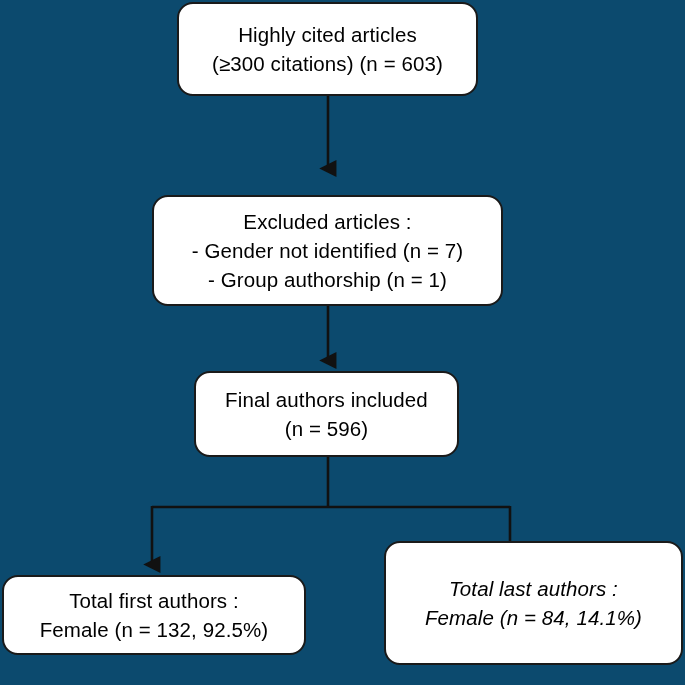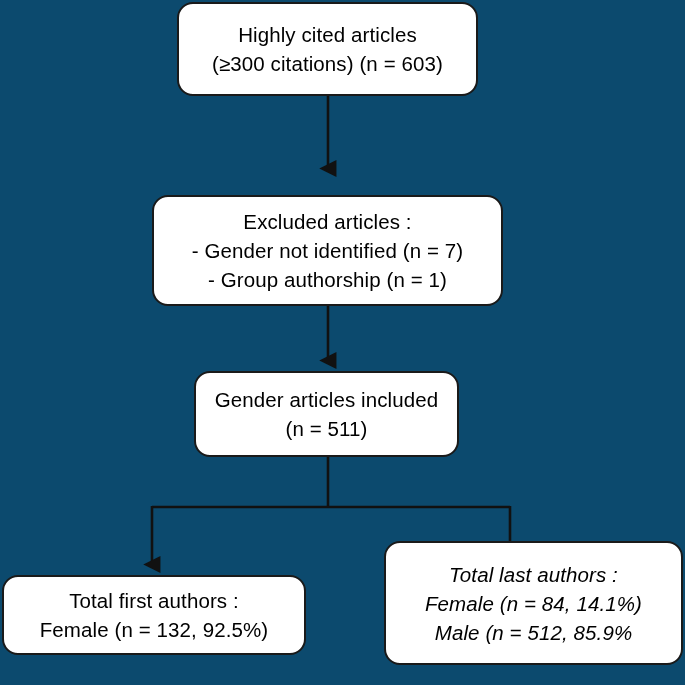--- a/index.html
+++ b/index.html
@@ -91,28 +91,27 @@
     <span class="line">(≥300 citations) (n = 603)</span>
   </div>
 
   <div class="node" id="node-excluded">
     <span class="line">Excluded articles :</span>
     <span class="line">- Gender not identified (n = 7)</span>
     <span class="line">- Group authorship (n = 1)</span>
   </div>
 
   <div class="node" id="node-final">
-    <span class="line">Gender articles included</span>
-    <span class="line">(n = 511)</span>
+    <span class="line">Final authors included</span>
+    <span class="line">(n = 596)</span>
   </div>
 
   <div class="node" id="node-first-authors">
     <span class="line">Total first authors :</span>
     <span class="line">Female (n = 132, 92.5%)</span>
   </div>
 
   <div class="node" id="node-last-authors">
     <span class="line">Total last authors :</span>
     <span class="line">Female (n = 84, 14.1%)</span>
-    <span class="line">Male (n = 512, 85.9%</span>
   </div>
 
 </div>
 
 </body></html>

